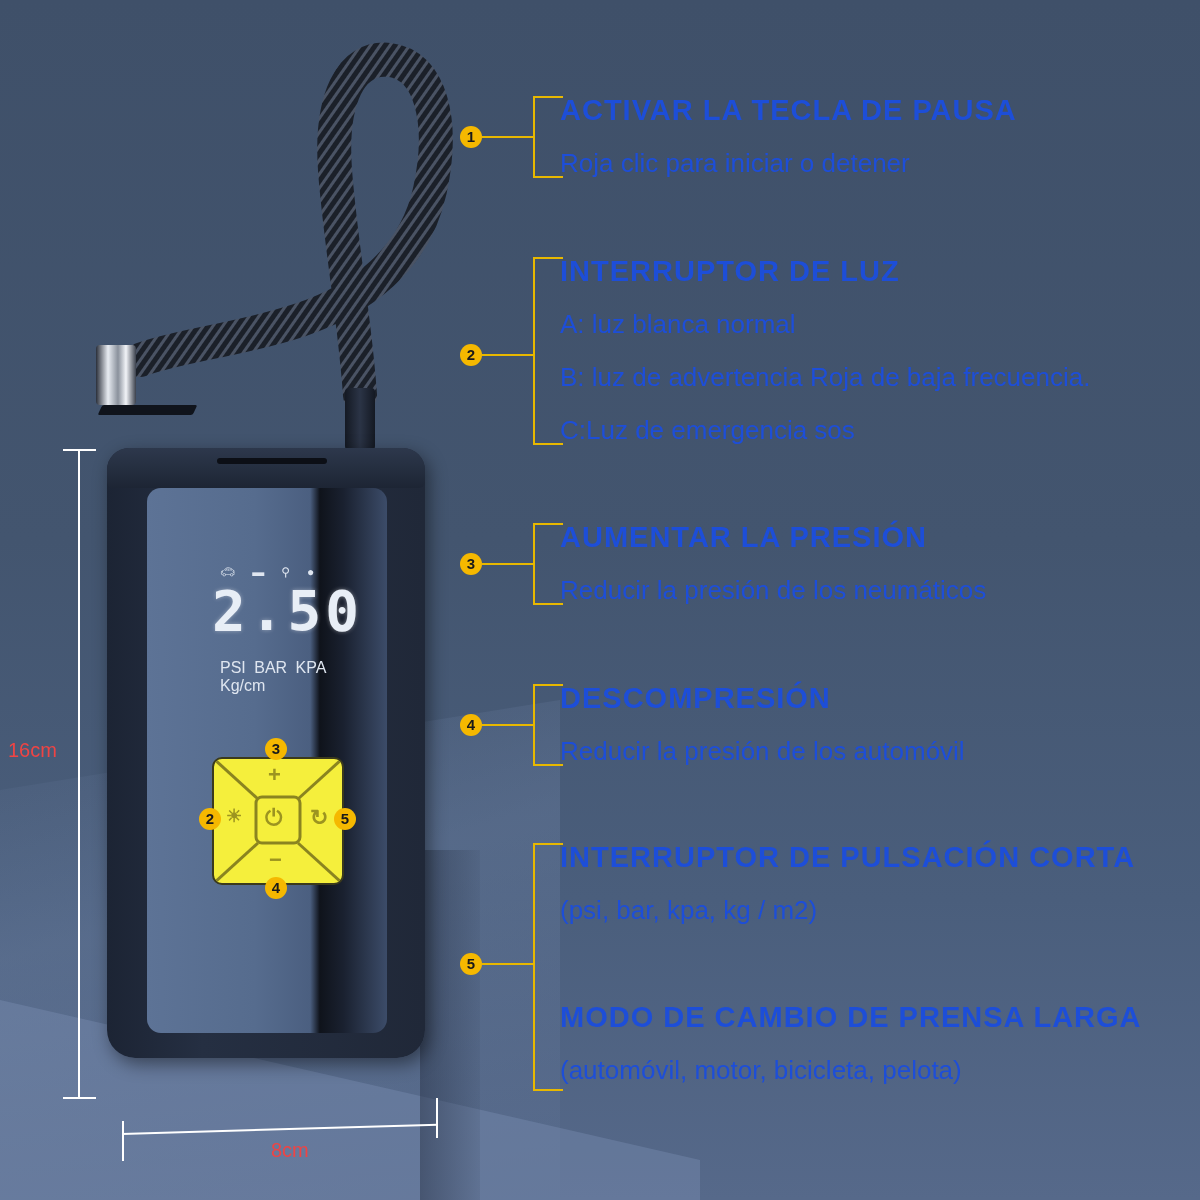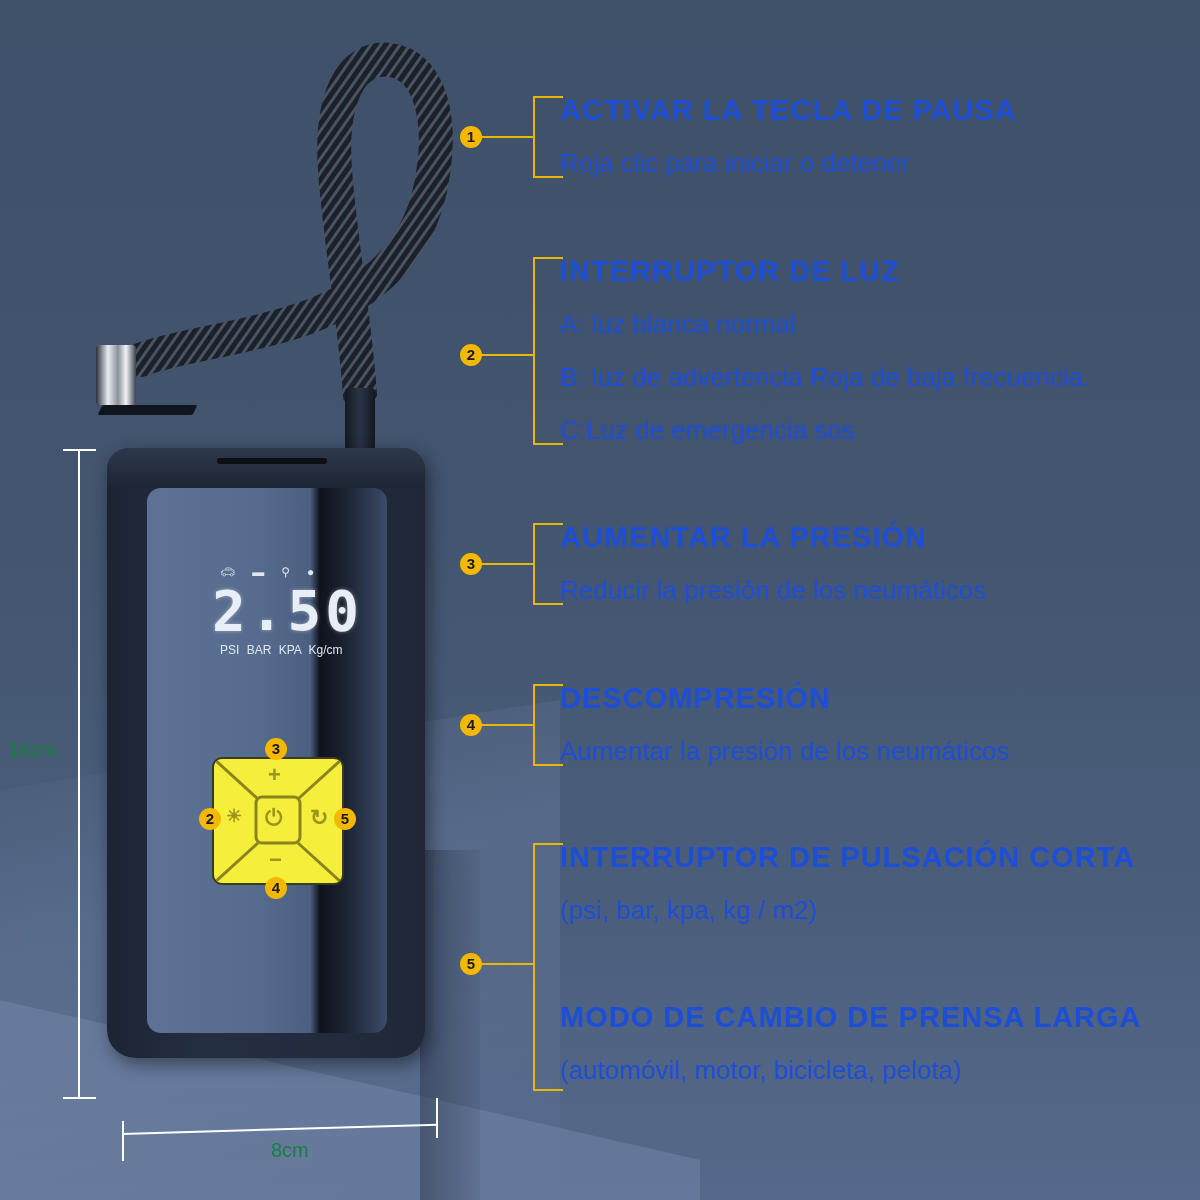--- a/index.html
+++ b/index.html
@@ -31,33 +31,33 @@
     background: linear-gradient(90deg,#141923,#2b3446,#141923); border-radius:4px; }
   .nozzle { position:absolute; left:96px; top:345px; width:40px; height:60px;
     background: linear-gradient(90deg,#2a2f3a,#e8ecf2 30%,#8a919c 55%,#f2f4f8 75%,#3a404c); border-radius:4px; }
   .nozzle-lever { position:absolute; left:100px; top:405px; width:95px; height:10px;
     background:#10141c; border-radius:2px; transform: skewX(-25deg); }
 
   .lcd { position:absolute; left:212px; top:565px; width:140px; }
   .lcd-icons { display:flex; gap:17px; color:#dfe6f0; font-size:12px; padding-left:8px; }
   .lcd-value { color:#e8eef6; font-family:"DejaVu Sans Mono", monospace; font-size:56px; font-weight:bold;
     letter-spacing:4px; line-height:56px; margin-top:4px; text-shadow:0 0 4px rgba(255,255,255,0.4); }
-  .lcd-units { color:#dfe6f0; font-size:12px; margin-top:4px; word-spacing:4px; padding-left:8px; }
+  .lcd-units { color:#dfe6f0; font-size:16px; margin-top:20px; word-spacing:4px; padding-left:8px; }
 
   .keypad { position:absolute; left:212px; top:757px; width:128px; height:124px;
     background:#f5ef3c; border-radius:10px; border:2px solid #3b3a1c; overflow:hidden; }
   .keypad svg { position:absolute; left:0; top:0; }
   .key-label { position:absolute; color:#9c9420; font-size:22px; font-weight:bold; }
 
   .badge { position:absolute; width:22px; height:22px; border-radius:50%;
     background:#f5b800; color:#1a1a1a; font-size:15px; font-weight:bold;
     text-align:center; line-height:22px; }
 
   .dim-line { position:absolute; background:#ffffff; }
-  .dim-text { position:absolute; color:#15803d; font-size:20px; }
+  .dim-text { position:absolute; color:#ef4444; font-size:20px; }
 
   
   .callout { position:absolute; left:460px; }
   .callout .dot { position:absolute; left:0; width:22px; height:22px; border-radius:50%;
     background:#f5b800; color:#1a1a1a; font-size:15px; font-weight:bold; text-align:center; line-height:22px; }
   .callout .stem { position:absolute; left:22px; height:2px; width:52px; background:#e8b800; }
   .callout .bracket { position:absolute; left:73px; width:28px; border:2px solid #e8b800; border-right:none; }
   .callout-text { position:absolute; left:100px; color:#1d4ed8; white-space:nowrap; }
   .title { font-weight:bold; font-size:29px; letter-spacing:1px; }
   .sub { font-size:26px; }
@@ -154,21 +154,21 @@
   <div class="bracket" style="top:0;height:78px;"></div>
   <div class="callout-text title" style="top:-2px;">AUMENTAR LA PRESIÓN</div>
   <div class="callout-text sub" style="top:52px;">Reducir la presión de los neumáticos</div>
 </div>
 
 <div class="callout" style="top:684px;">
   <div class="dot" style="top:30px;">4</div>
   <div class="stem" style="top:40px;"></div>
   <div class="bracket" style="top:0;height:78px;"></div>
   <div class="callout-text title" style="top:-2px;">DESCOMPRESIÓN</div>
-  <div class="callout-text sub" style="top:52px;">Aumentar la presión de los neumáticos</div>
+  <div class="callout-text sub" style="top:52px;">Reducir la presión de los automóvil</div>
 </div>
 
 <div class="callout" style="top:843px;">
   <div class="dot" style="top:110px;">5</div>
   <div class="stem" style="top:120px;"></div>
   <div class="bracket" style="top:0;height:244px;"></div>
   <div class="callout-text title" style="top:-2px;">INTERRUPTOR DE PULSACIÓN CORTA</div>
   <div class="callout-text sub" style="top:52px;">(psi, bar, kpa, kg / m2)</div>
   <div class="callout-text title" style="top:158px;text-align:right;">MODO DE CAMBIO DE PRENSA LARGA</div>
   <div class="callout-text sub" style="top:212px;">(automóvil, motor, bicicleta, pelota)</div>

